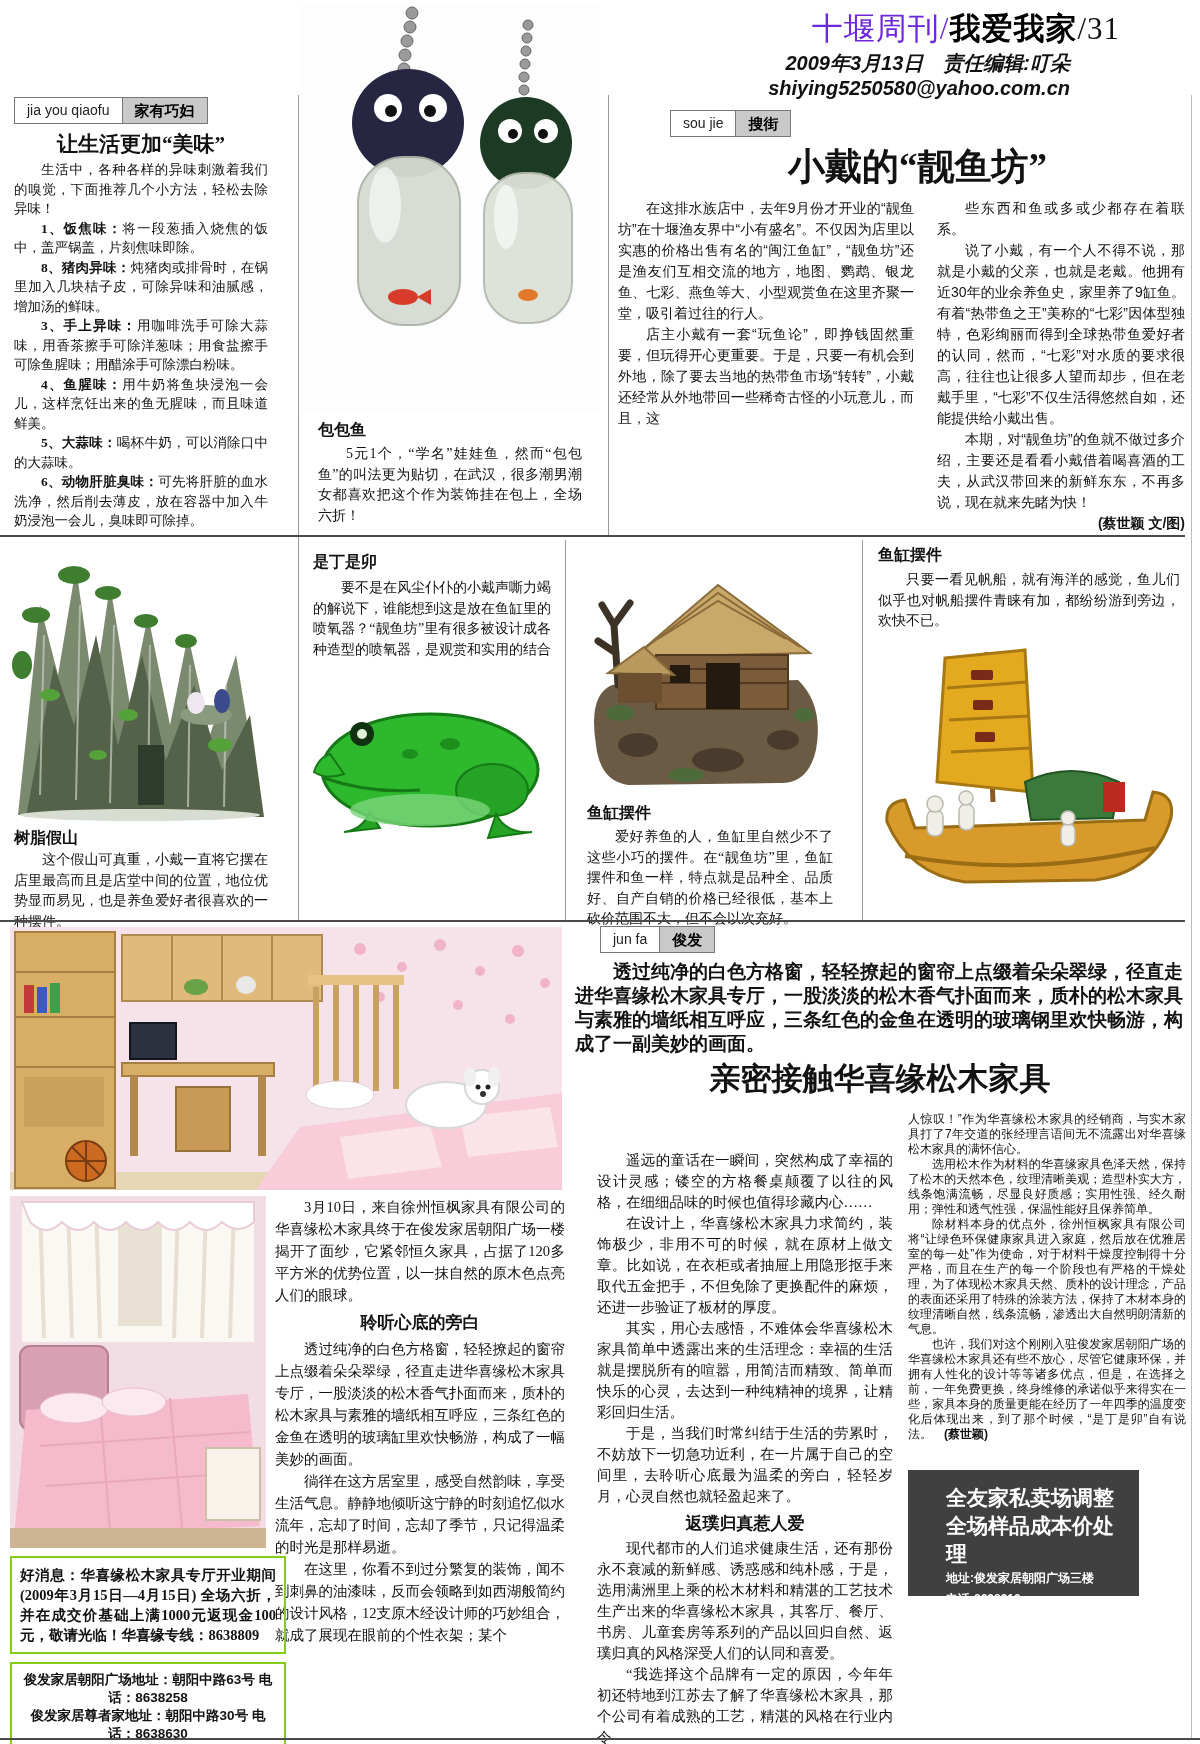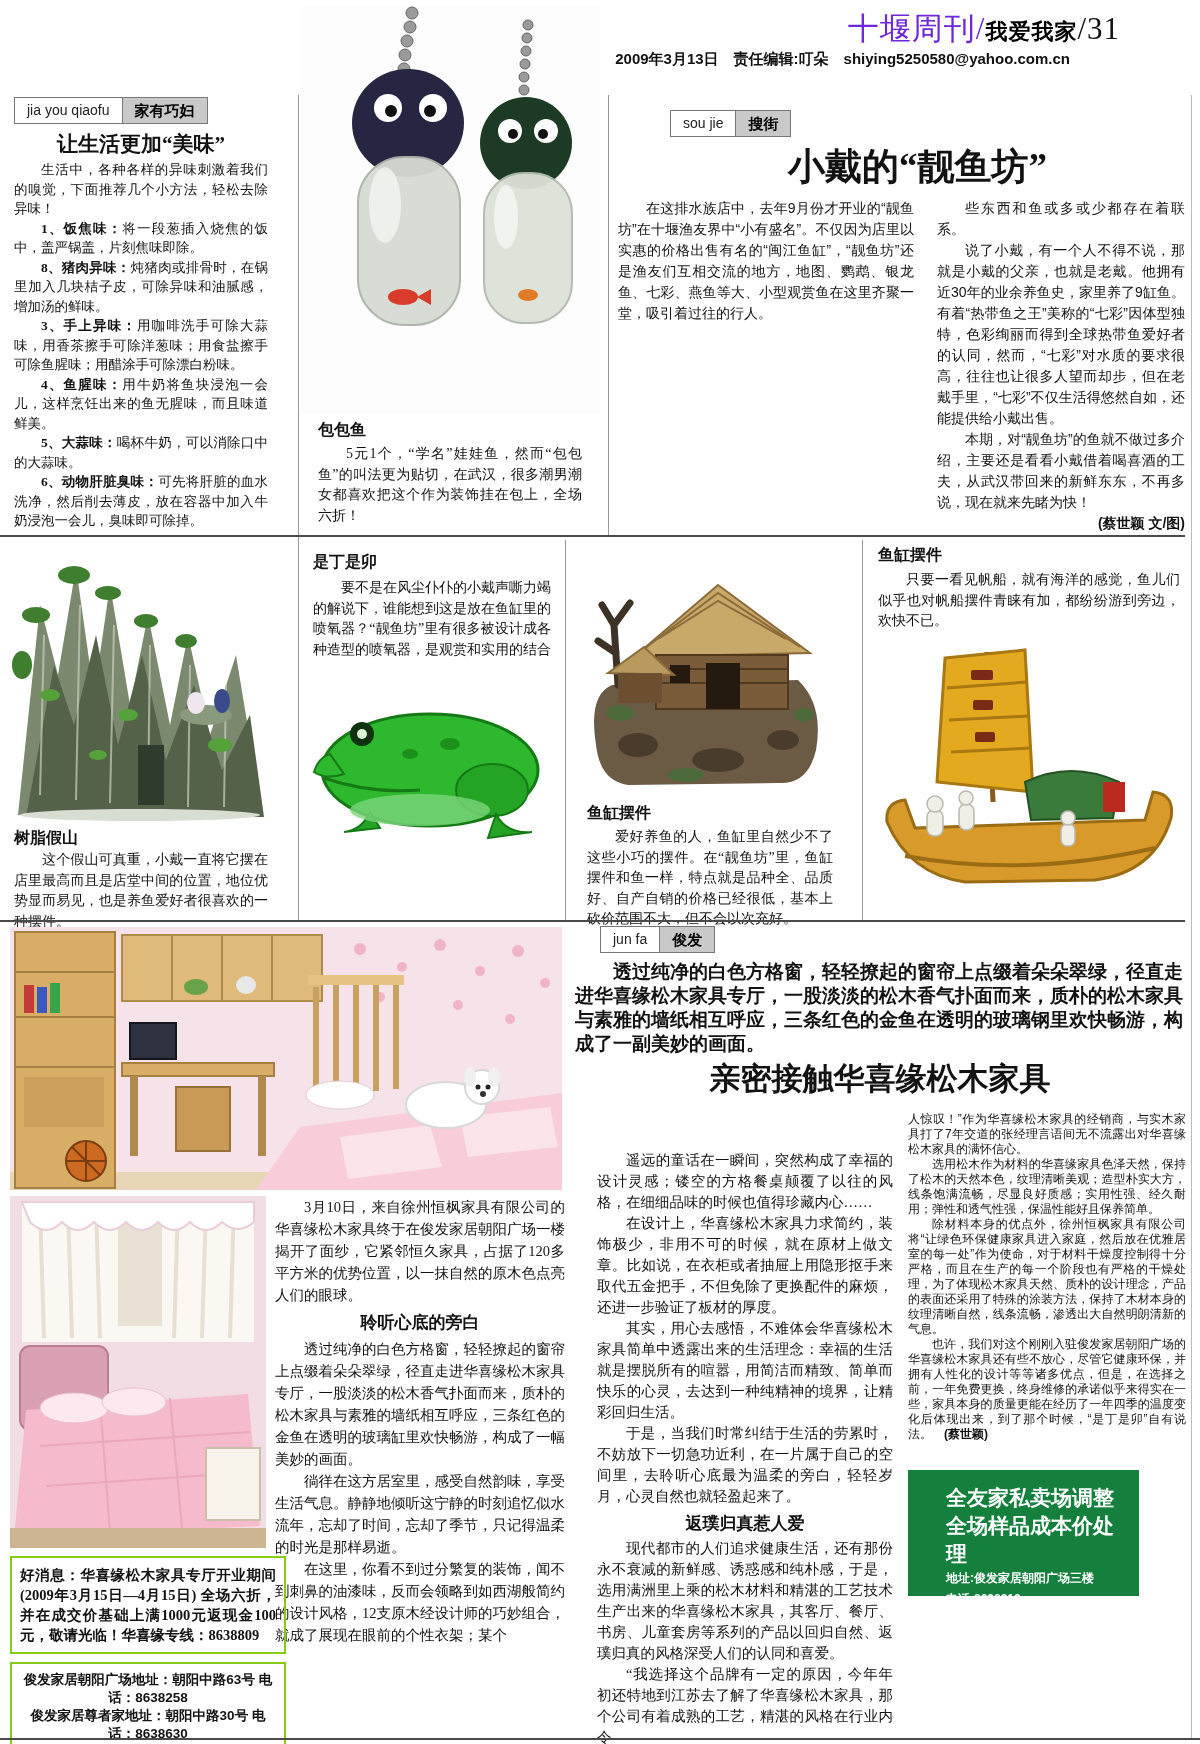--- a/index.html
+++ b/index.html
@@ -5,23 +5,23 @@
   html,body{margin:0;padding:0;background:#fff;}
   .page{position:relative;width:1200px;height:1744px;background:#ffffff;overflow:hidden;
         font-family:"Liberation Serif",serif;color:#121212;}
   .abs{position:absolute;}
   
   .hline{position:absolute;background:#4a4a4a;height:2px;}
   .vline{position:absolute;background:#9a9a9a;width:1px;}
   
   .masthead{font-size:31px;text-align:right;letter-spacing:1px;}
   .masthead .mh-light{font-weight:normal;color:#6d28d9;}
-  .masthead .mh-bold{font-weight:bold;font-size:22px;color:#000;}
-  .dateline{font-family:"Liberation Sans",sans-serif;font-weight:bold;
-            font-size:15px;text-align:right;color:#111;}
+  .masthead .mh-bold{font-weight:bold;font-size:31px;color:#000;}
+  .dateline{font-family:"Liberation Sans",sans-serif;font-weight:bold;font-style:italic;
+            font-size:20px;text-align:right;color:#111;}
   
   .tag{display:inline-flex;border:1px solid #777;line-height:1;
        font-family:"Liberation Sans",sans-serif;}
   .tag .py{background:#fff;padding:5px 12px;font-size:14px;color:#222;border-right:1px solid #777;}
   .tag .cn{background:#c9c9c9;padding:5px 12px;font-size:15px;font-weight:bold;color:#000;}
   
   .h-small{font-weight:bold;font-size:21px;text-align:center;font-family:"Liberation Serif",serif;}
   .h-big{font-weight:bold;font-size:37px;text-align:center;font-family:"Liberation Serif",serif;}
   .h-main{font-weight:bold;font-size:31px;text-align:center;font-family:"Liberation Serif",serif;}
   .h-cap{font-weight:bold;font-size:16px;font-family:"Liberation Sans",sans-serif;}
@@ -118,20 +118,21 @@
     <p>5元1个，“学名”娃娃鱼，然而“包包鱼”的叫法更为贴切，在武汉，很多潮男潮女都喜欢把这个作为装饰挂在包上，全场六折！</p>
   </div>
 
   <div class="abs tag" style="left:670px;top:110px;">
     <span class="py">sou jie</span>
     <span class="cn">搜街</span>
   </div>
   <div class="abs h-big" style="left:650px;top:142px;width:535px;">小戴的“靓鱼坊”</div>
   <div class="abs t-sans" style="left:618px;top:198px;width:296px;">
     <p>在这排水族店中，去年9月份才开业的“靓鱼坊”在十堰渔友界中“小有盛名”。不仅因为店里以实惠的价格出售有名的“闽江鱼缸”，“靓鱼坊”还是渔友们互相交流的地方，地图、鹦鹉、银龙鱼、七彩、燕鱼等大、小型观赏鱼在这里齐聚一堂，吸引着过往的行人。</p>
+    <p>店主小戴有一套“玩鱼论”，即挣钱固然重要，但玩得开心更重要。于是，只要一有机会到外地，除了要去当地的热带鱼市场“转转”，小戴还经常从外地带回一些稀奇古怪的小玩意儿，而且，这</p>
   </div>
   <div class="abs t-sans" style="left:937px;top:198px;width:248px;">
     <p>些东西和鱼或多或少都存在着联系。</p>
     <p>说了小戴，有一个人不得不说，那就是小戴的父亲，也就是老戴。他拥有近30年的业余养鱼史，家里养了9缸鱼。有着“热带鱼之王”美称的“七彩”因体型独特，色彩绚丽而得到全球热带鱼爱好者的认同，然而，“七彩”对水质的要求很高，往往也让很多人望而却步，但在老戴手里，“七彩”不仅生活得悠然自如，还能提供给小戴出售。</p>
     <p>本期，对“靓鱼坊”的鱼就不做过多介绍，主要还是看看小戴借着喝喜酒的工夫，从武汉带回来的新鲜东东，不再多说，现在就来先睹为快！</p>
     <p class="byline">(蔡世颖 文/图)</p>
   </div>
 
   <div class="vline" style="left:298px;top:95px;height:825px;"></div>
   <div class="vline" style="left:608px;top:95px;height:440px;"></div>
@@ -400,21 +401,21 @@
 
   <div class="abs border-box goodnews" style="left:10px;top:1556px;width:256px;">
     <p class="noindent">好消息：华喜缘松木家具专厅开业期间(2009年3月15日—4月15日) 全场六折，并在成交价基础上满1000元返现金100元，敬请光临！华喜缘专线：8638809</p>
   </div>
 
   <div class="abs border-box addr" style="left:10px;top:1662px;width:256px;">
     <div>俊发家居朝阳广场地址：朝阳中路63号 电话：8638258</div>
     <div>俊发家居尊者家地址：朝阳中路30号 电话：8638630</div>
   </div>
 
-  <div class="abs redbox" style="left:908px;top:1470px;width:231px;height:126px;background:#15803d;box-sizing:border-box;">
+  <div class="abs redbox" style="left:908px;top:1470px;width:231px;height:126px;background:#404040;box-sizing:border-box;">
     <div class="big">全友家私卖场调整</div>
     <div class="big">全场样品成本价处理</div>
     <div class="sm">地址:俊发家居朝阳广场三楼</div>
     <div class="sm">电话:8638212</div>
   </div>
 
   <div class="hline" style="left:0;top:1738px;width:1200px;"></div>
   <div class="vline" style="left:1191px;top:95px;height:1643px;background:#bbb;"></div>
 
 </div>

